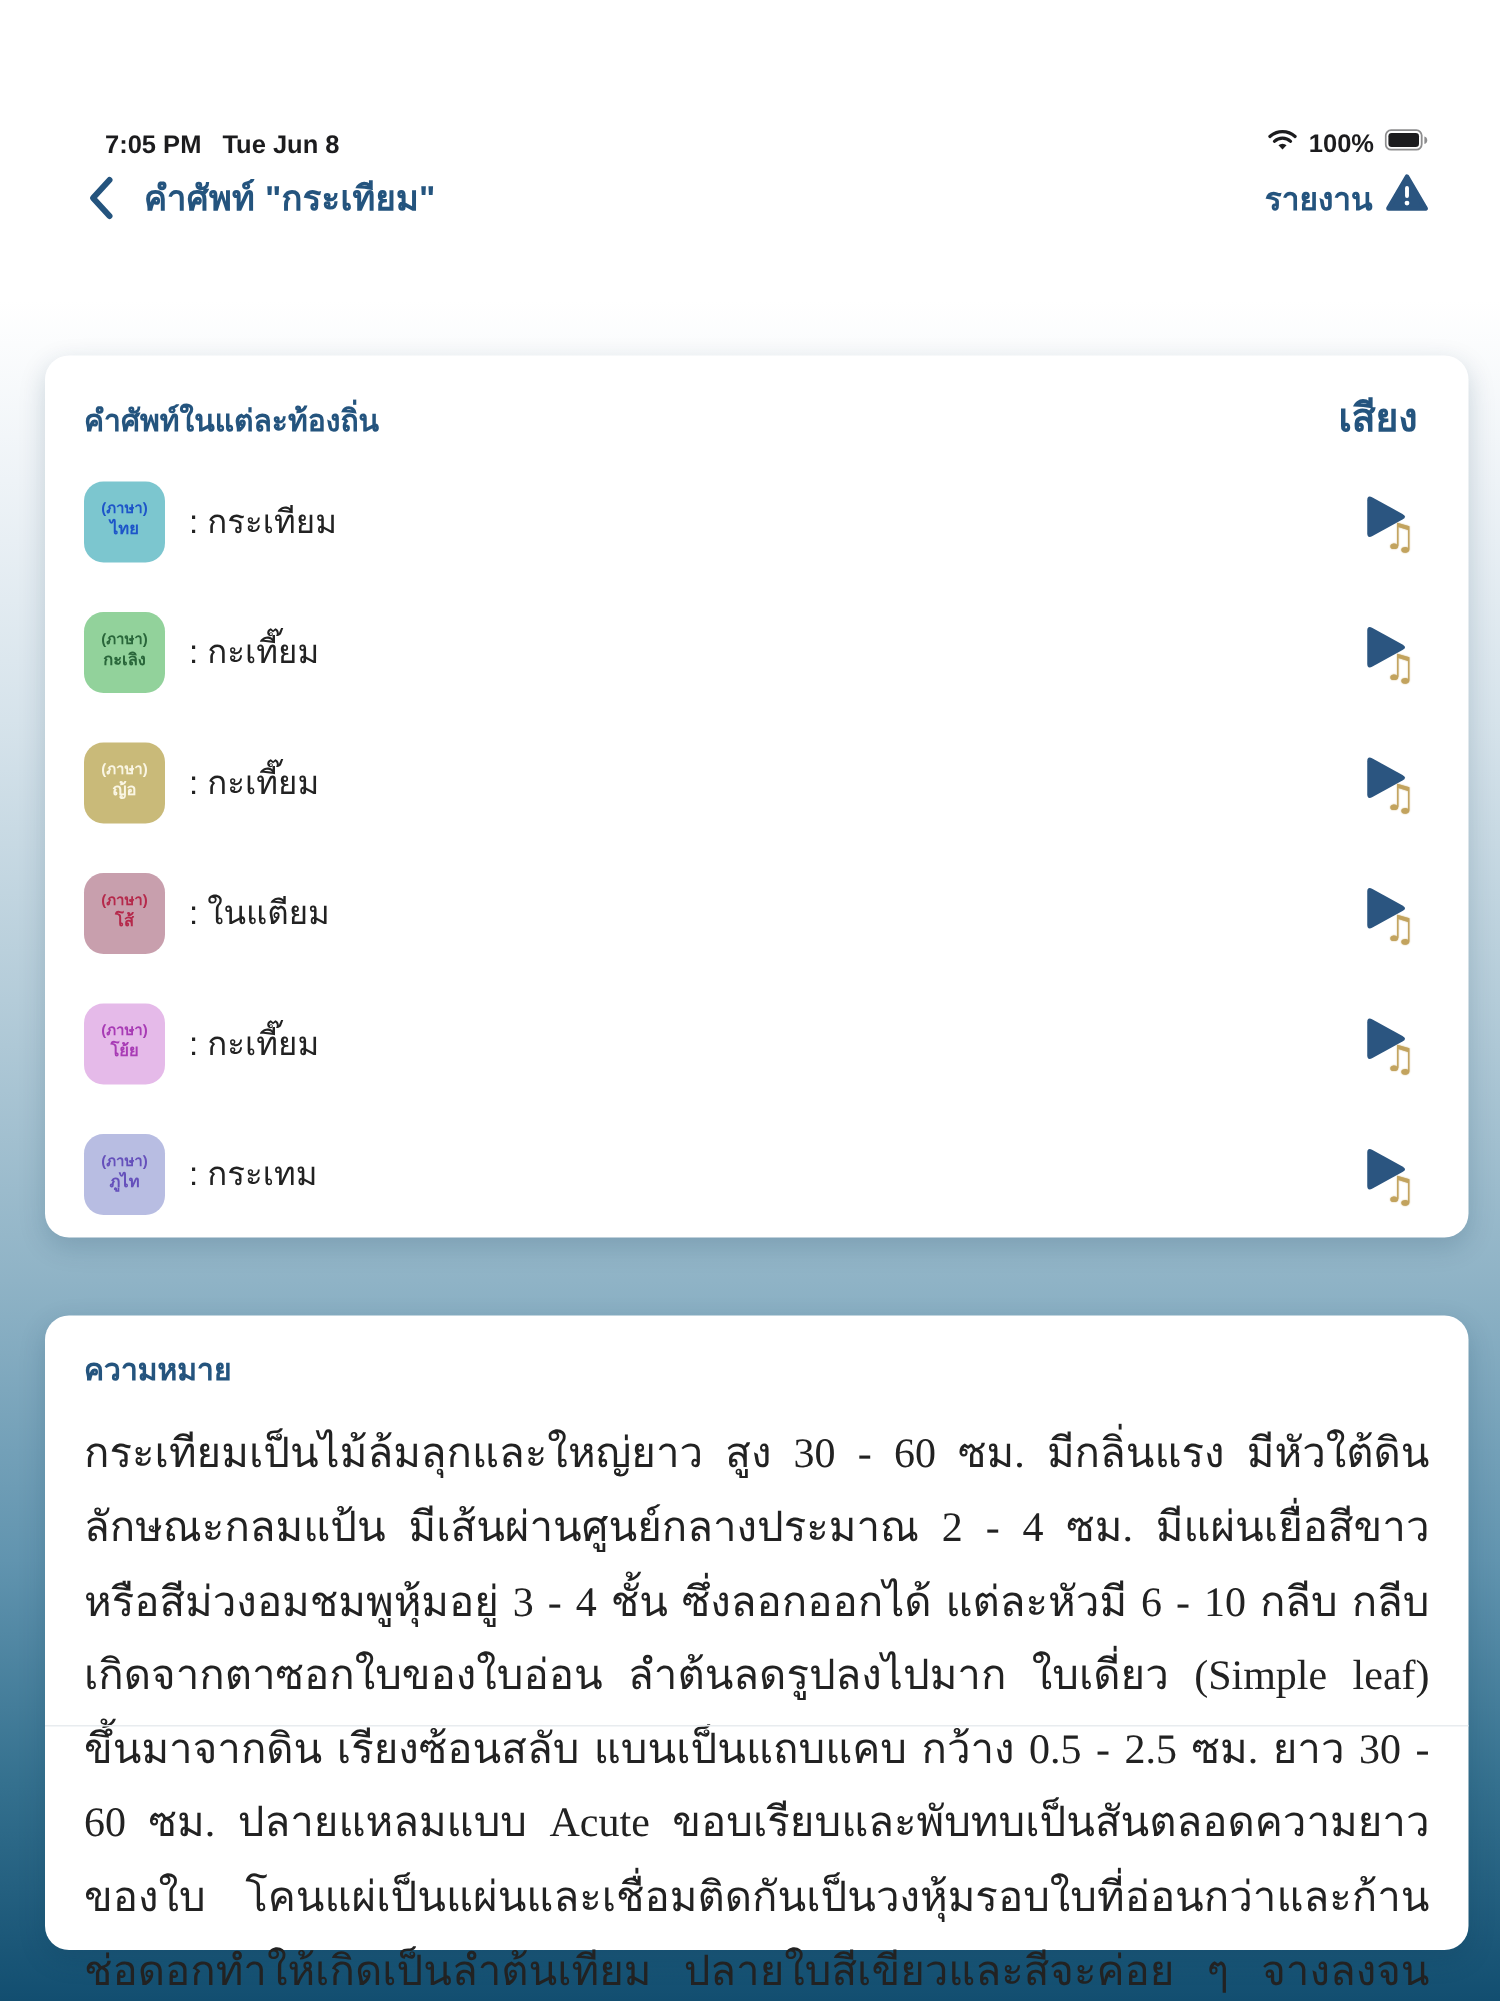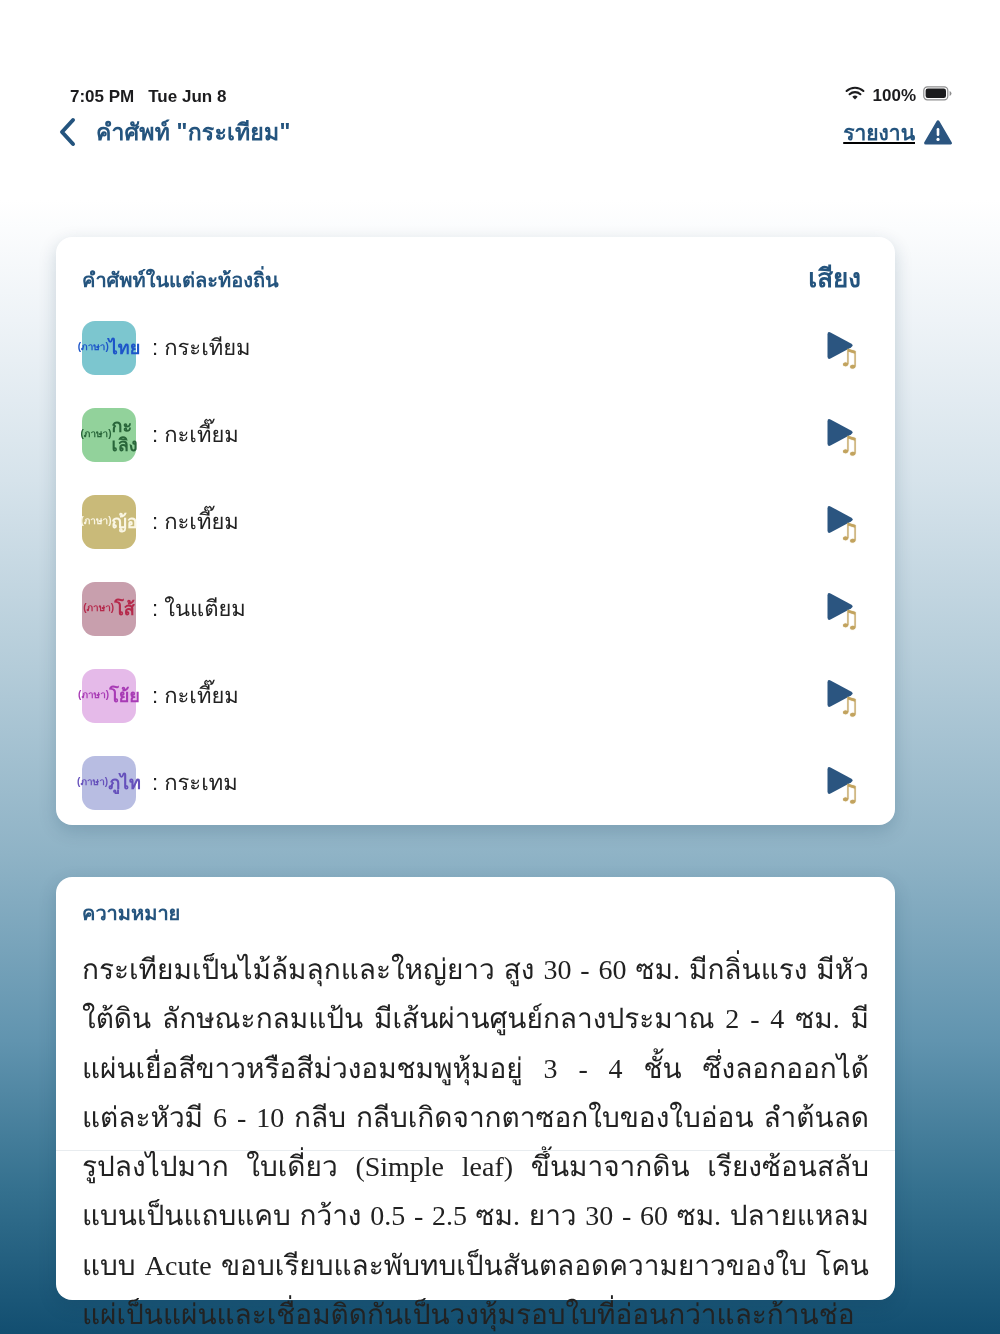--- a/index.html
+++ b/index.html
@@ -33,49 +33,49 @@
   .nav-bar{
     position:absolute;top:112px;left:50px;right:48px;height:40px;
     display:flex;align-items:center;
   }
   .back-btn{width:34px;height:34px;display:flex;align-items:center;justify-content:center;cursor:pointer;}
   .nav-title{
     margin-left:12px;
     font-size:23px;font-weight:bold;color:#24547e;letter-spacing:.2px;
   }
   .report-btn{
-    margin-left:auto;display:flex;align-items:flex-end;gap:9px;cursor:pointer;text-decoration:underline;
+    margin-left:auto;display:flex;align-items:flex-start;gap:9px;cursor:pointer;
   }
   .report-label{font-size:21px;font-weight:bold;color:#24547e;}
   
   .card{
-    position:absolute;left:56px;width:839px;
+    position:absolute;left:30px;width:949px;
     background:#ffffff;border-radius:16px;
     box-shadow:0 6px 18px rgba(10,50,80,.18);
     box-sizing:border-box;
   }
   .card-words{top:237px;height:588px;padding:20px 26px 16px 26px;}
   .card-meaning{top:877px;height:423px;padding:20px 26px;}
   .card-head{
     display:flex;align-items:baseline;
   }
   .card-title{font-size:20px;font-weight:bold;color:#24547e;}
   .sound-label{margin-left:auto;font-size:26px;font-weight:bold;color:#24547e;padding-right:8px;}
   
   .rows{margin-top:6px;}
   .word-row{
     display:flex;align-items:center;height:87px;
   }
   .lang-badge{
     width:54px;height:54px;border-radius:13px;
-    display:flex;flex-direction:row;align-items:center;justify-content:center;
+    display:flex;flex-direction:column;align-items:center;justify-content:center;
     line-height:1.05;flex:0 0 54px;
   }
   .lang-badge .prefix{font-size:10px;font-weight:bold;}
-  .lang-badge .lang{font-size:18px;font-weight:bold;margin-top:2px;}
+  .lang-badge .lang{font-size:11px;font-weight:bold;margin-top:2px;}
   .word-text{margin-left:16px;font-size:22px;color:#222222;}
   .audio-btn{
     margin-left:auto;margin-right:8px;
     width:46px;height:46px;position:relative;cursor:pointer;
     display:flex;align-items:center;justify-content:center;
   }
   .audio-btn .note{
     position:absolute;right:1px;bottom:-1px;
     font-size:24px;color:#c2a35e;font-family:"DejaVu Sans",sans-serif;
     text-shadow:0 0 1px #c2a35e;

